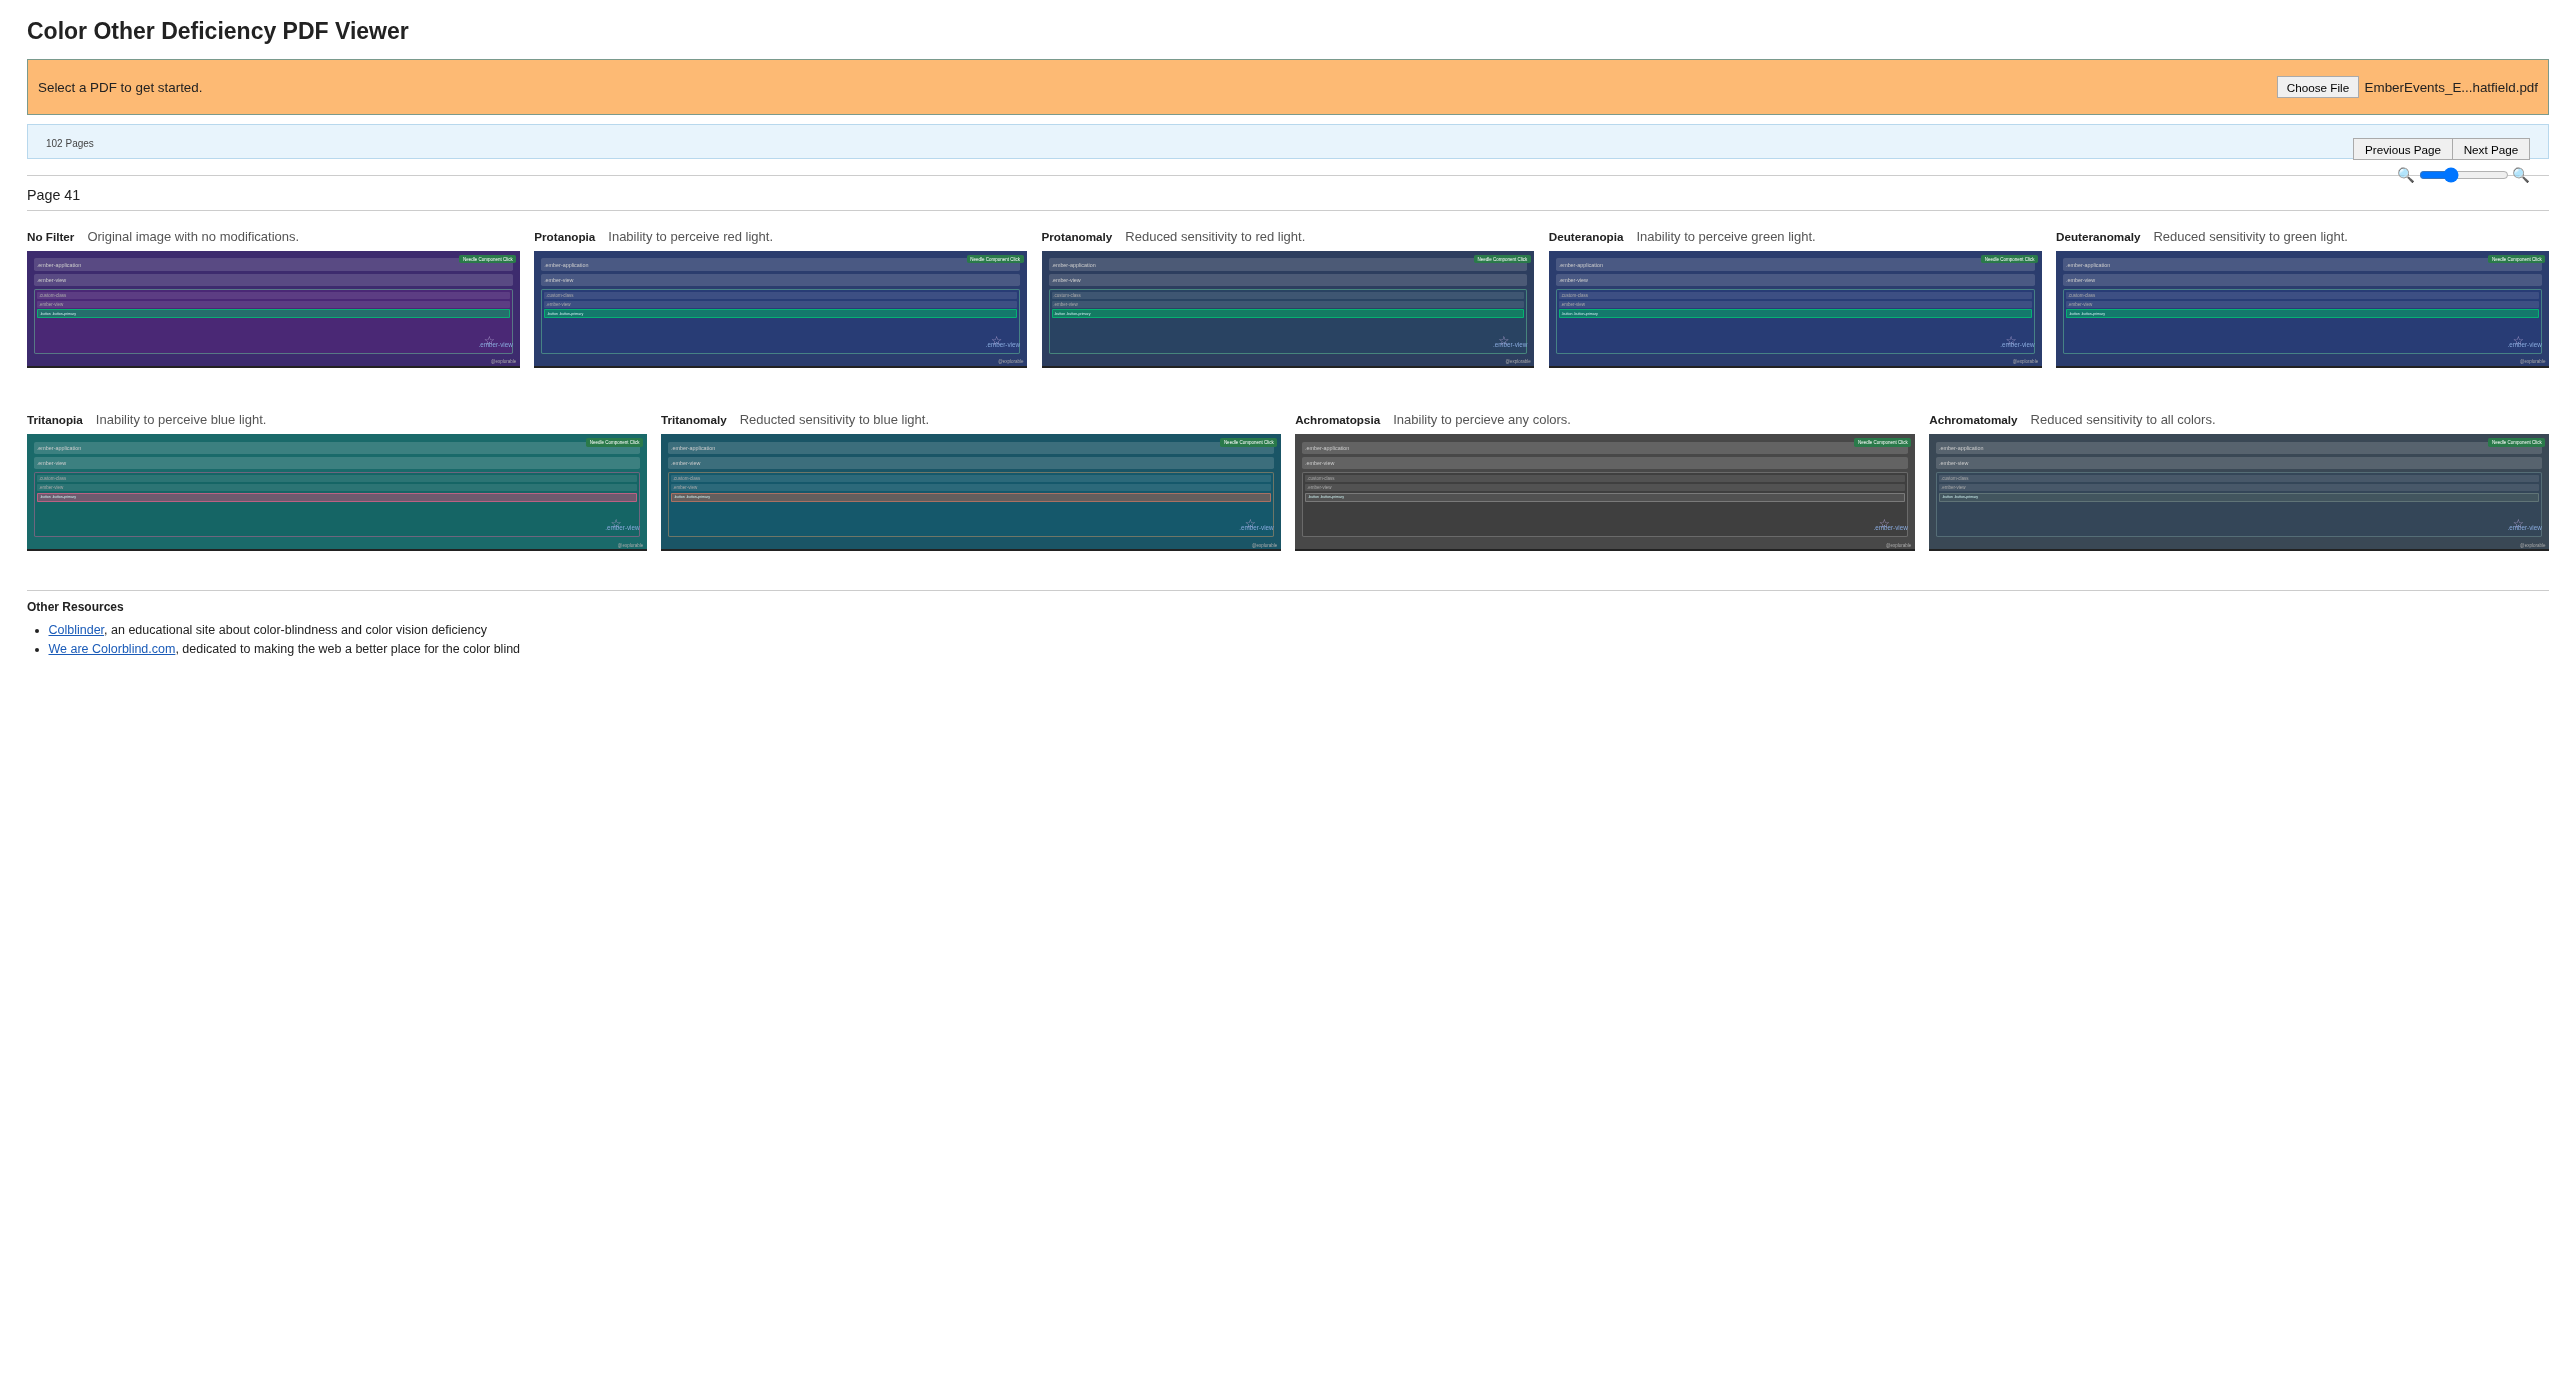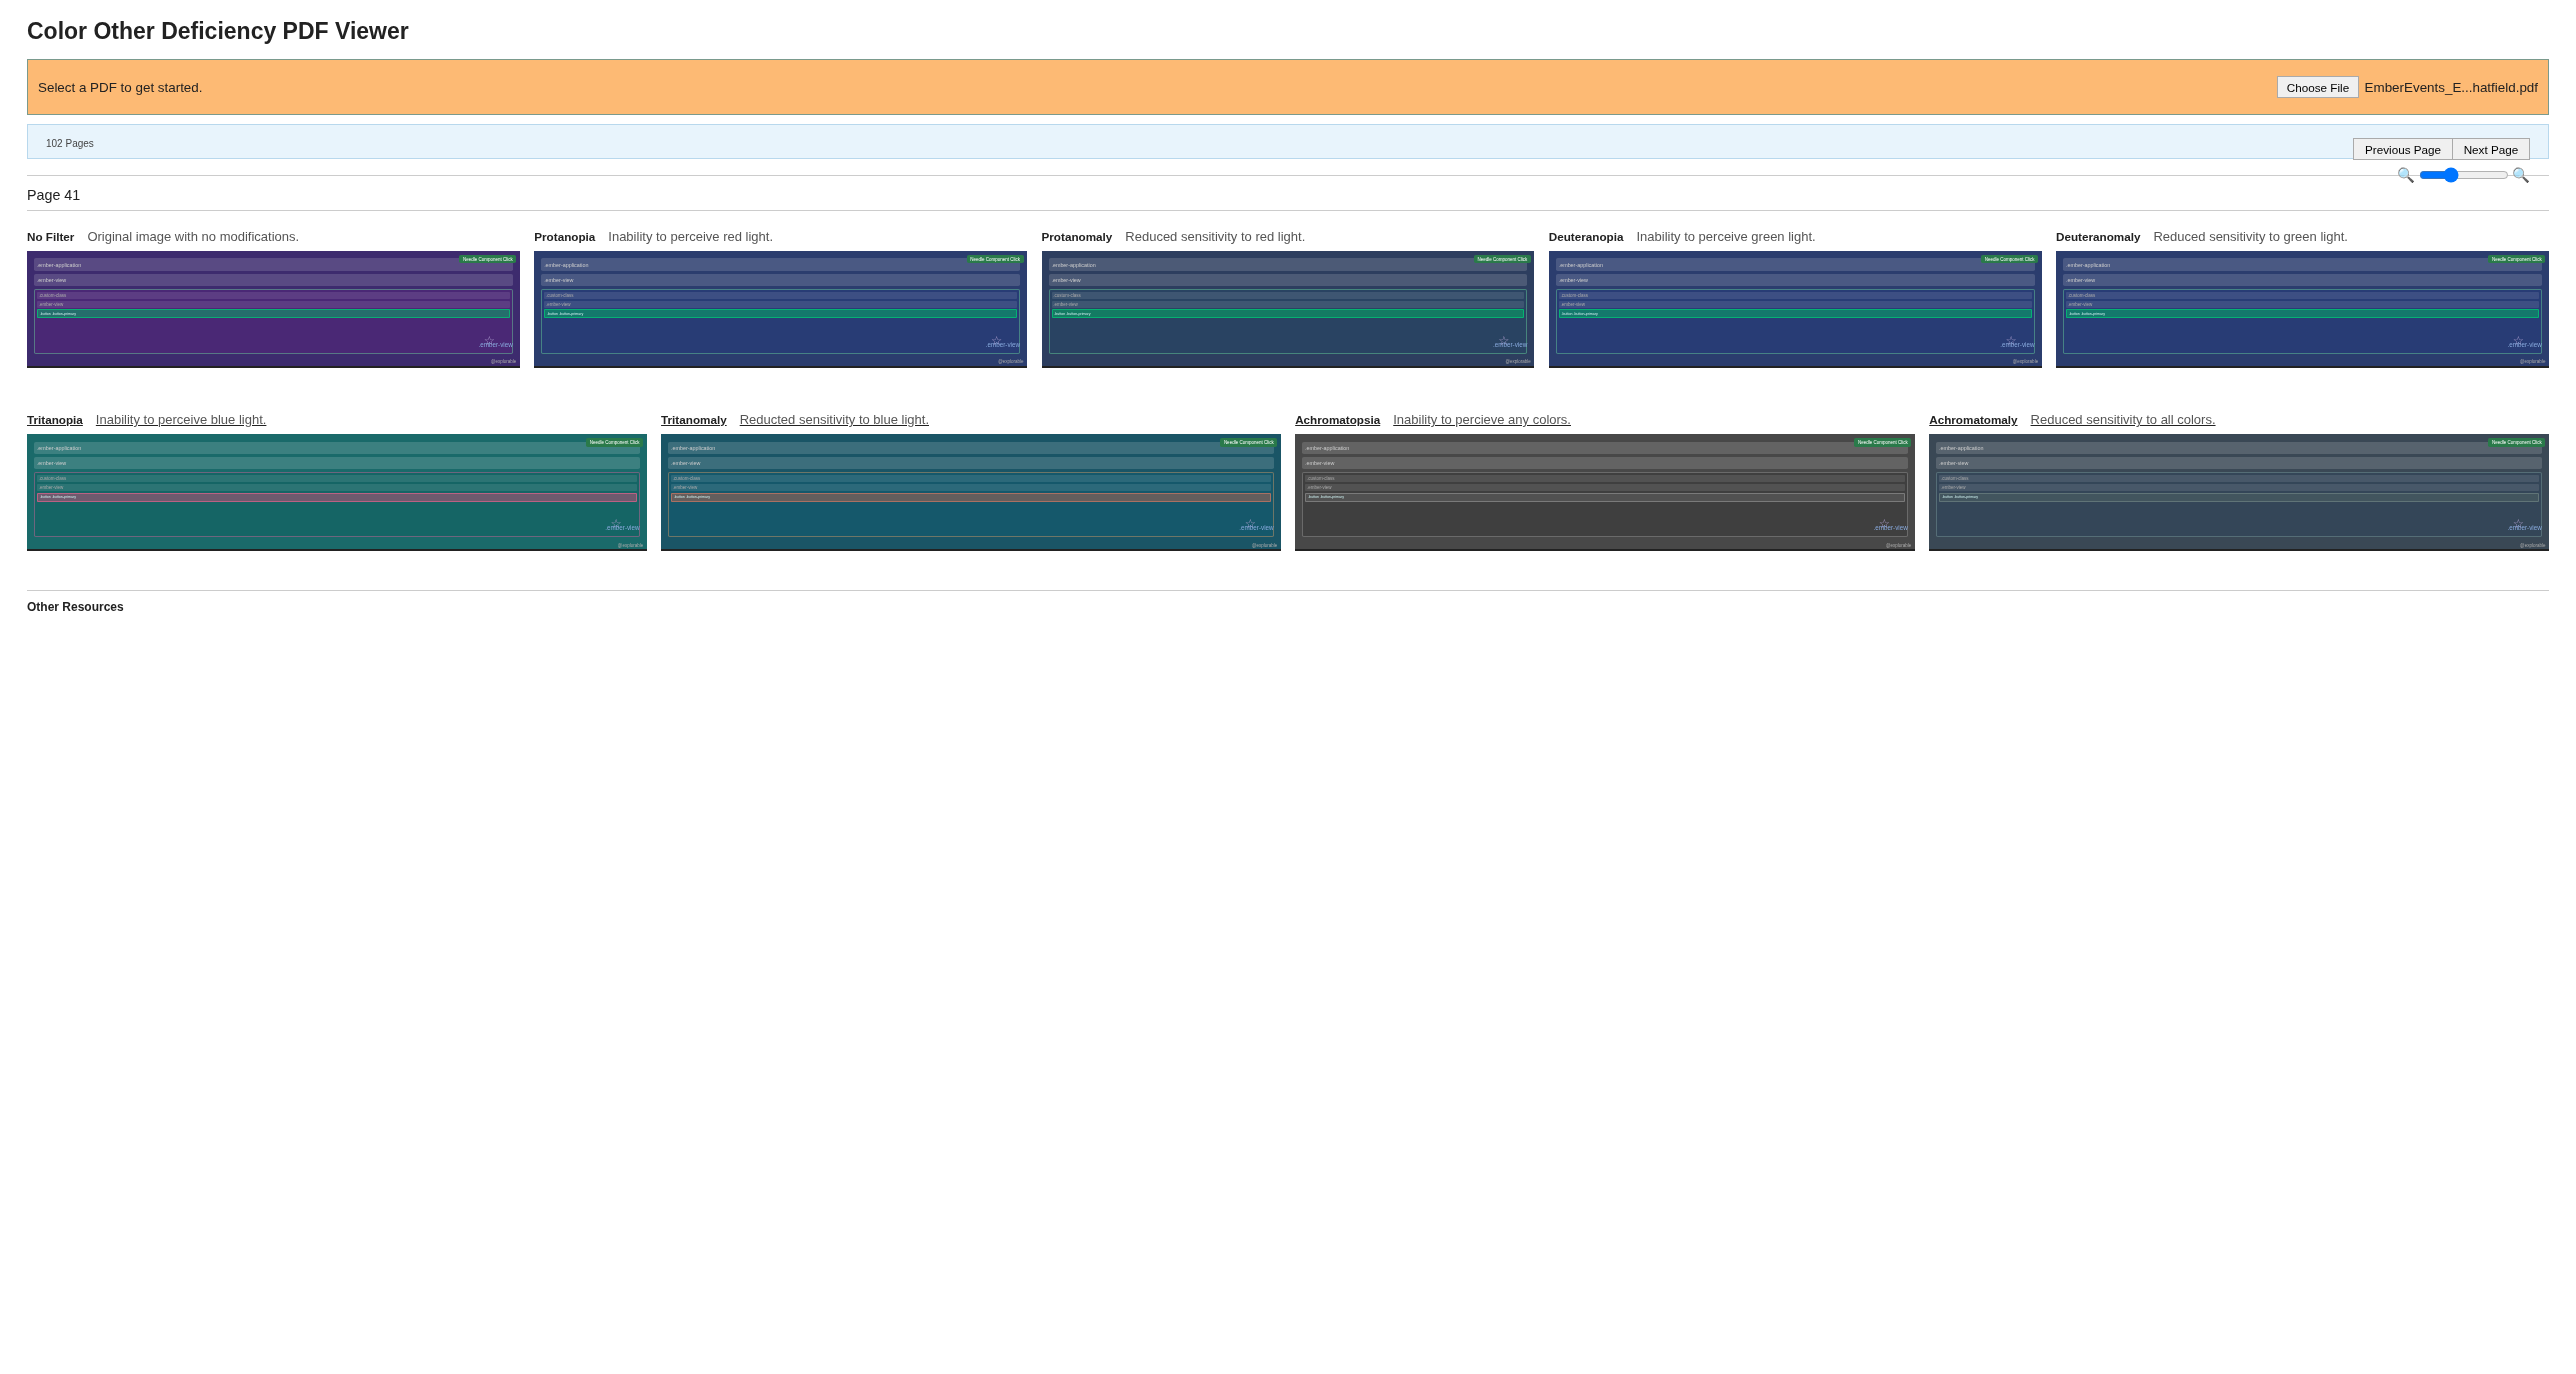--- a/index.html
+++ b/index.html
@@ -72,21 +72,20 @@
       gap: 14.3px;
       margin-bottom: 18px;
       padding: 9px 0;
     }
     .filters-grid-bottom {
       display: grid;
       grid-template-columns: repeat(4, 1fr);
       gap: 14.3px;
       margin-bottom: 21.5px;
       padding: 9px 0;
-      text-decoration: underline;
     }
 
     .filter-item { display: flex; flex-direction: column; gap: 3.6px; }
     .filter-label-row { display: flex; align-items: baseline; gap: 13px; margin-bottom: 3.6px; }
     .filter-name { font-weight: bold; font-size: 11.7px; }
     .filter-desc { font-size: 13px; color: #555; }
 
     .filter-image-container {
       width: 100%;
       height: 125px;
@@ -482,14 +481,18 @@
       <div class="thumb-link">.ember-view</div>
       <div class="thumb-caption">@explorable</div>
     </div>
 
     </div>
   </div>
   </div>
 
 <div class="other-resources">
   <h2>Other Resources</h2>
+  <ul>
+  <li><a href="#">Colblinder</a><span>, an educational site about color-blindness and color vision deficiency</span></li>
+      <li><a href="#">We are Colorblind.com</a><span>, dedicated to making the web a better place for the color blind</span></li>
+    </ul>
 </div>
 
 
 </body></html>

